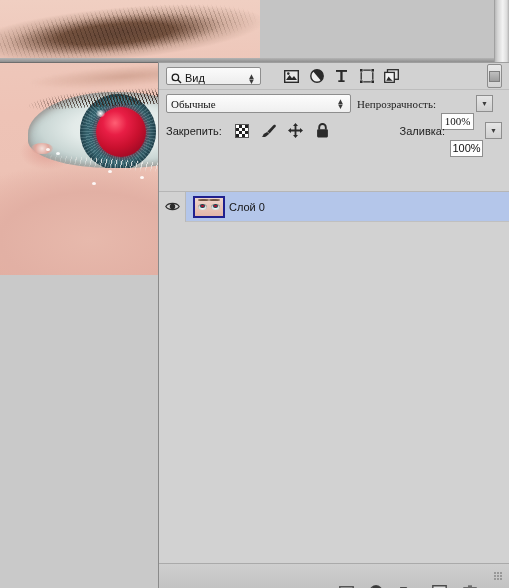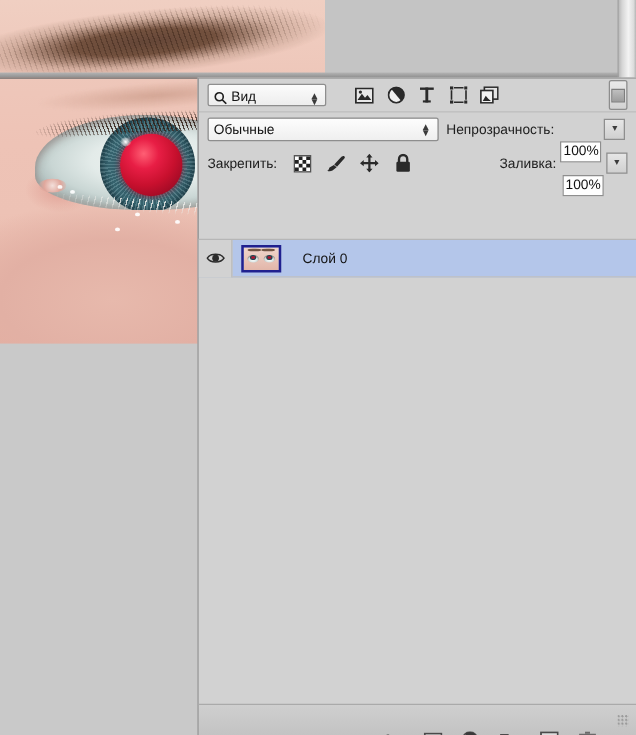--- a/index.html
+++ b/index.html
@@ -171,21 +171,21 @@
     width:22px;height:19px;display:flex;align-items:center;justify-content:center;gap:1px;
     padding-right:4px;
   }
 
   
   .panel-row{
     display:flex;align-items:center;height:26px;padding:0 7px;
     box-sizing:border-box;
   }
   #filter-row{height:27px;border-bottom:1px solid #bdbdbd;}
-  #blend-row{height:27px;}
+  #blend-row{height:27px;font-family:Liberation Serif, serif;}
   #lock-row{height:27px;}
 
   
   #filter-select{
     width:95px;height:18px;box-sizing:border-box;
     background:linear-gradient(180deg,#fbfbfb,#ededed);
     border:1px solid #8e8e8e;border-radius:2px;
     display:flex;align-items:flex-end;padding:0 3px;
     position:relative;
   }
@@ -274,21 +274,21 @@
     background:radial-gradient(circle,#2e5c6a 0%,#1d3e49 70%,#14303a 100%);
   }
   .thumb-eye .tp{
     position:absolute;left:3.4px;top:1.6px;width:2.4px;height:2.4px;border-radius:50%;
     background:#b3122e;
   }
   .thumb-brow{
     position:absolute;top:1px;width:11px;height:2.5px;border-radius:40%;
     background:#5c3f2e;opacity:.85;
   }
-  .layer-name{margin-left:17px;font-size:11px;color:#141414;}
+  .layer-name{margin-left:4px;font-size:11px;color:#141414;}
 
   
   #panel-bottom{
     position:absolute;left:0;right:0;bottom:0;height:24px;
     background:linear-gradient(180deg,#cfcfcf,#c3c3c3);
     border-top:1px solid #aaaaaa;
     display:flex;align-items:center;justify-content:flex-end;
     padding-right:6px;gap:13px;
   }
   .bottom-icon{

